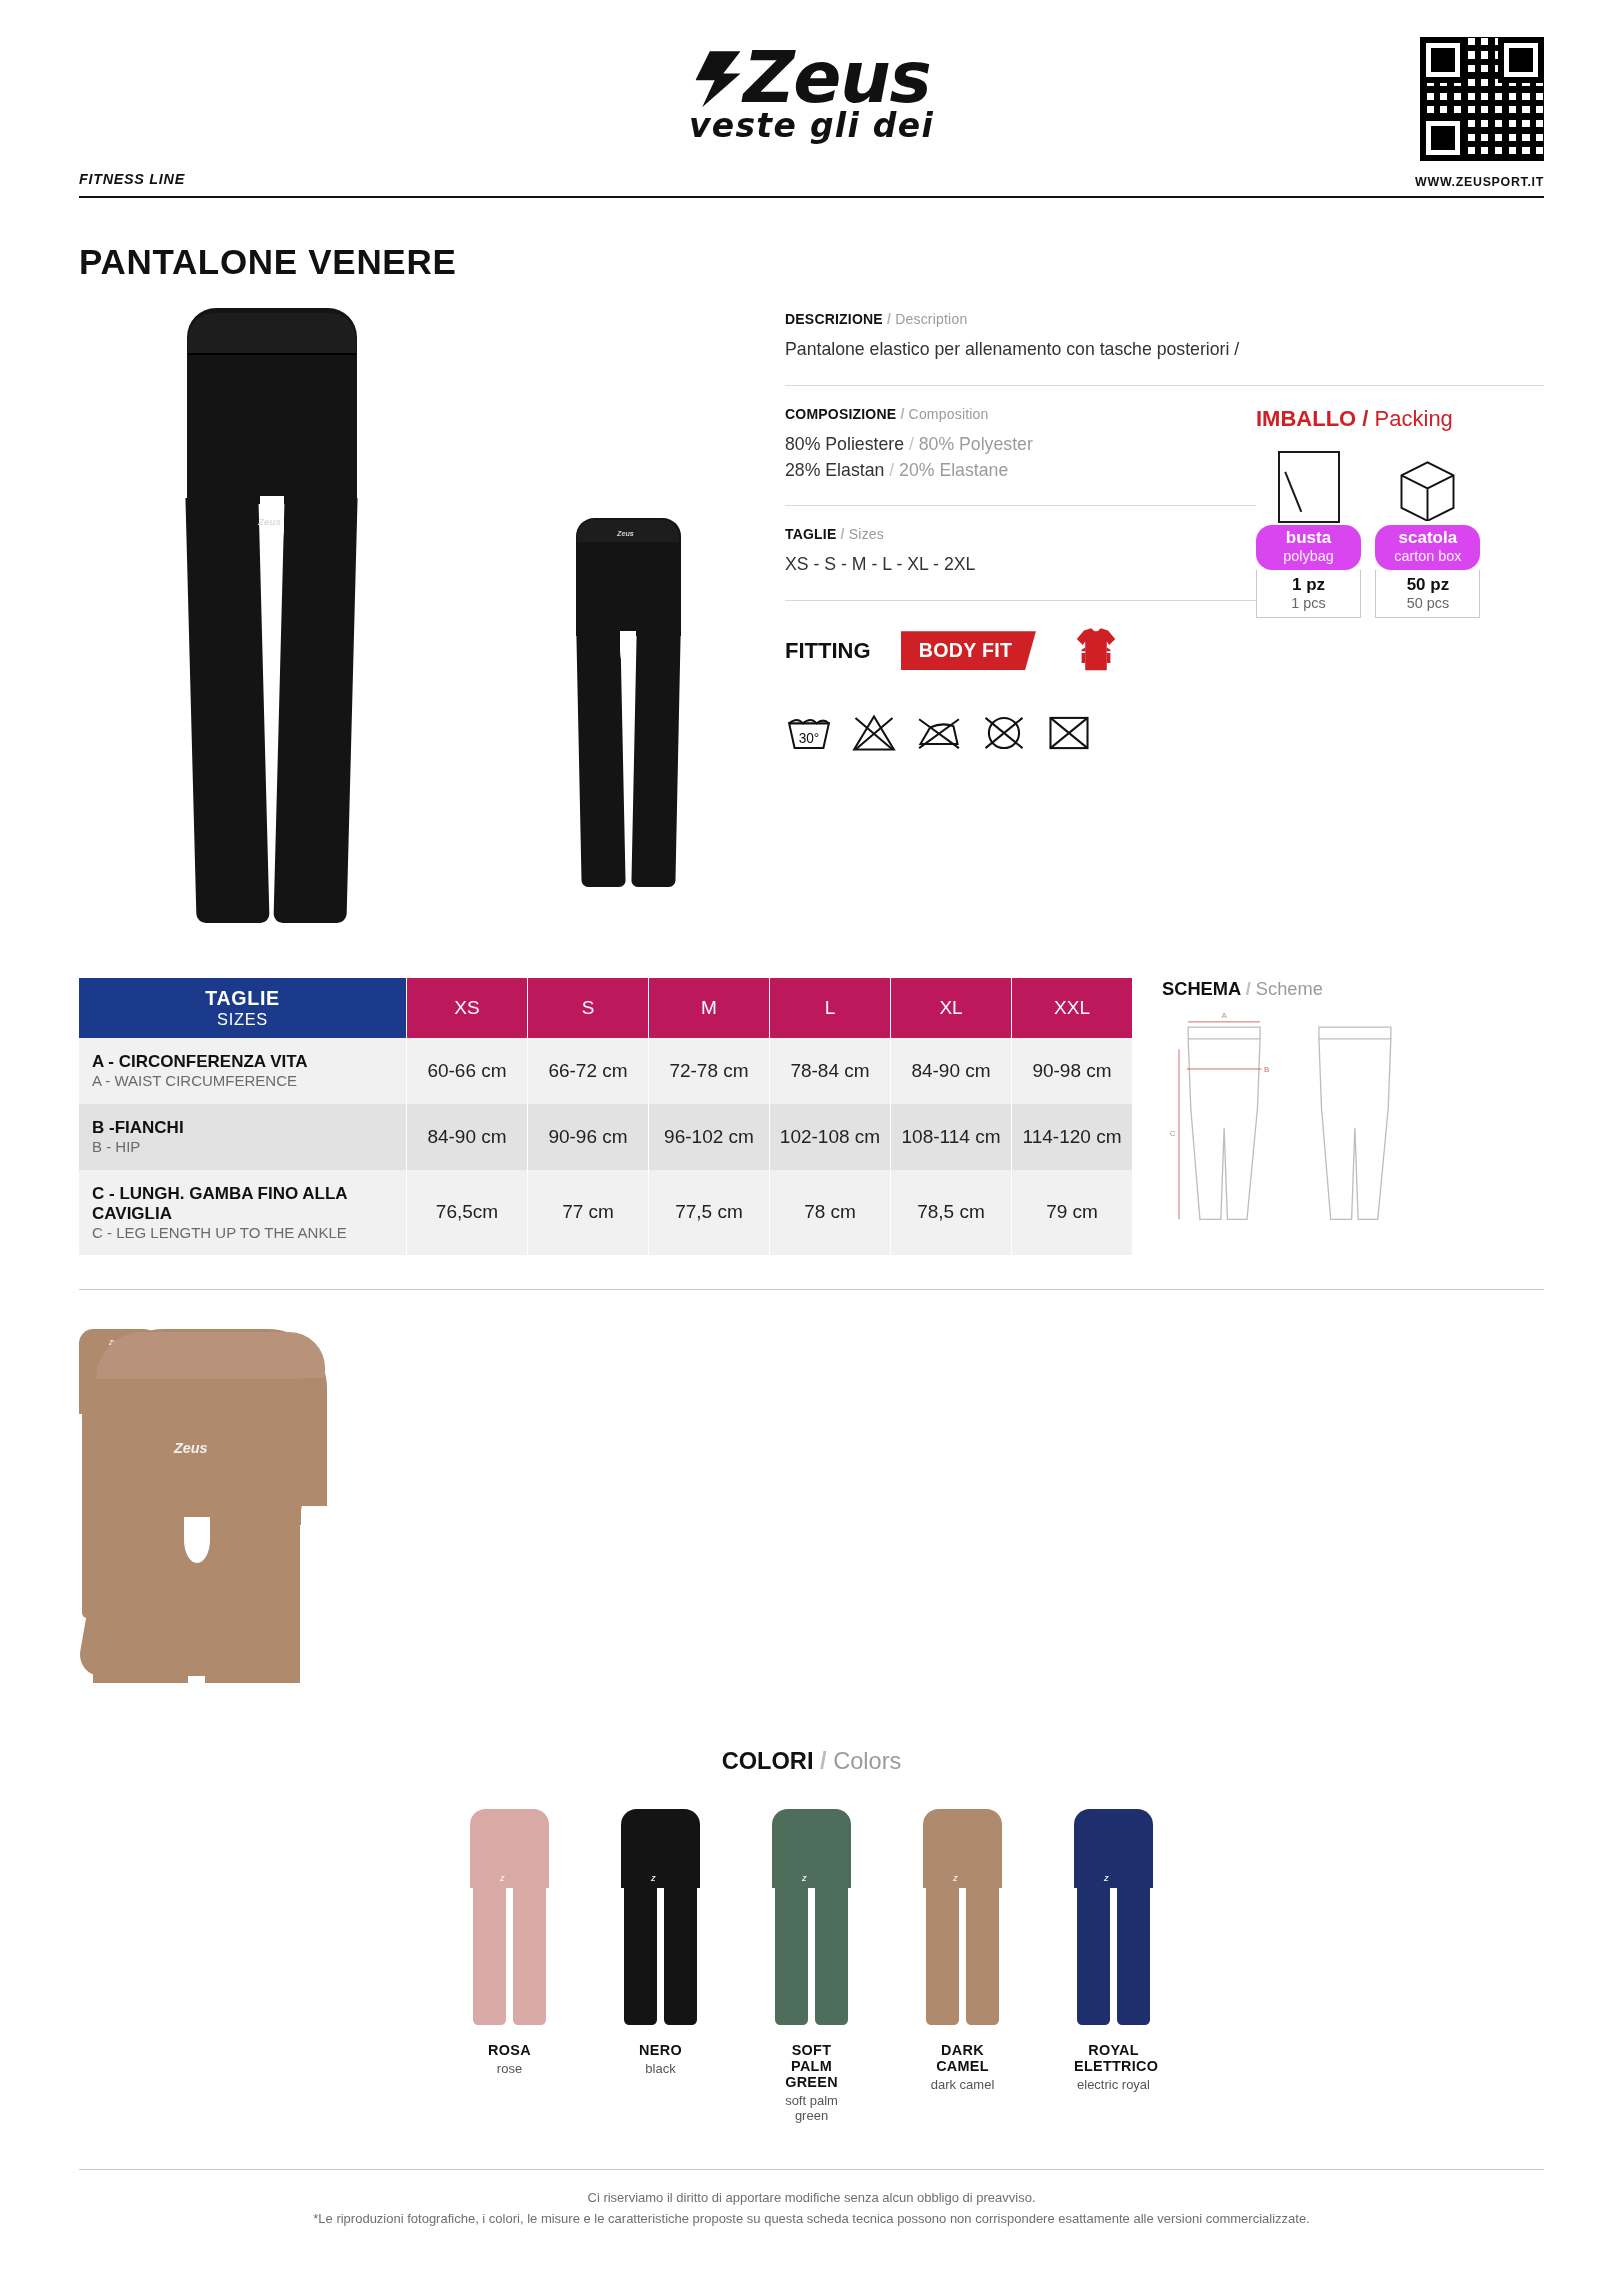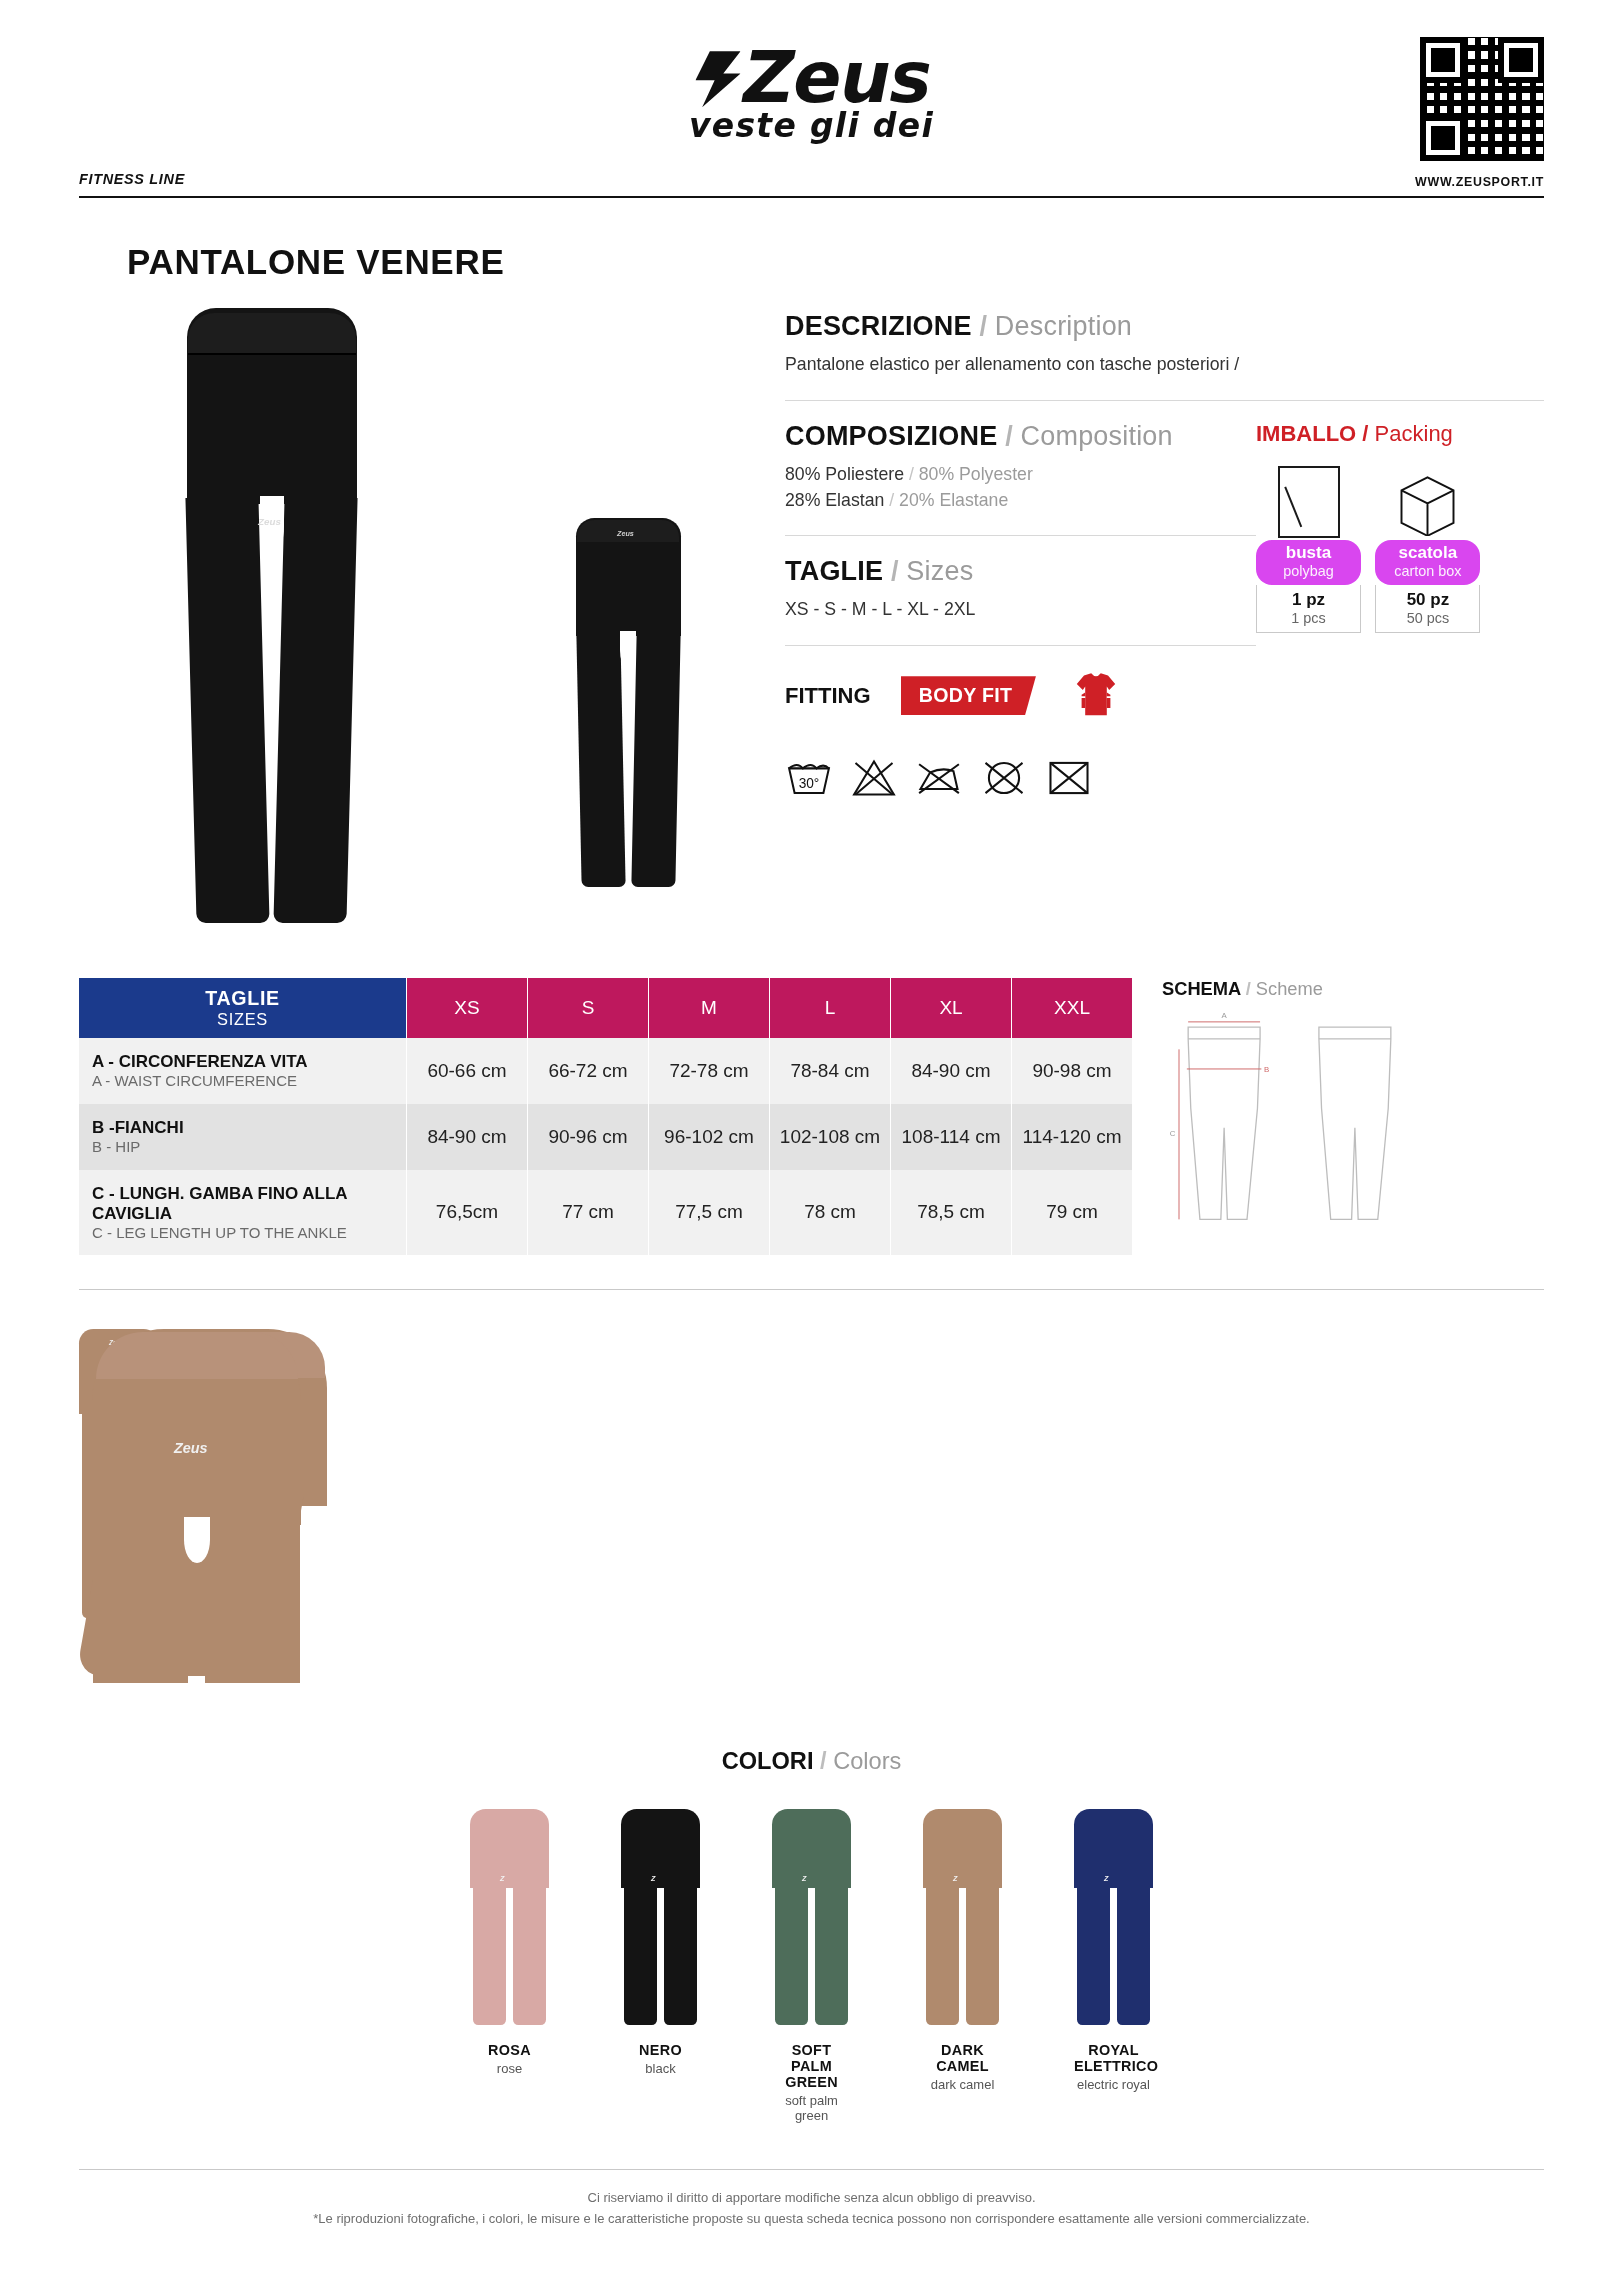--- a/index.html
+++ b/index.html
@@ -125,21 +125,20 @@
     color: #111;
   }
 
   
   .product-title {
     margin-top: 46px;
     font-size: 35px;
     font-weight: bold;
     letter-spacing: 0.7px;
     color: #111;
-    margin-left: 48px;
   }
 
   
   .main {
     position: relative;
     margin-top: 19.6px;
     display: flex;
   }
   .photo-col {
     width: 707px;
@@ -230,21 +229,21 @@
     position:absolute; left:44px; top:113px; width:15.7px; height:38px;
     background:#fff; border-radius: 0 0 50% 50%;
   }
   .small-legging .zlogo {
     position:absolute; left: 41px; top: 11.8px;
     color:#cfcfcf; font-size:7.2px; font-style:italic; font-weight:bold;
   }
 
   
   .sect-head {
-    font-size: 27px;
+    font-size: 14px;
     font-weight: bold;
     letter-spacing: 0.2px;
     color: #111;
   }
   .sect-head .sep { color:#b5b5b5; font-weight: bold; }
   .sect-head .en { color:#9b9b9b; font-weight: normal; }
   .sect-body {
     margin-top: 10.5px;
     font-size: 17.7px;
     line-height: 1.45;

